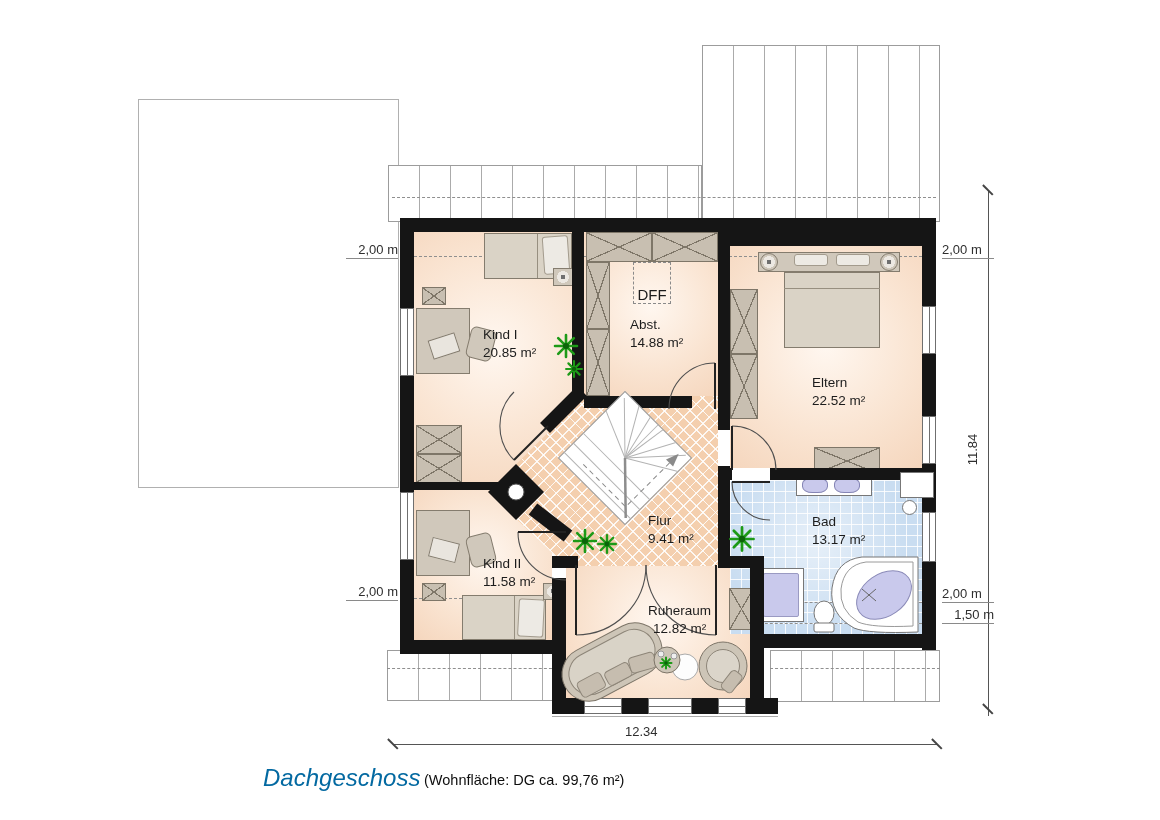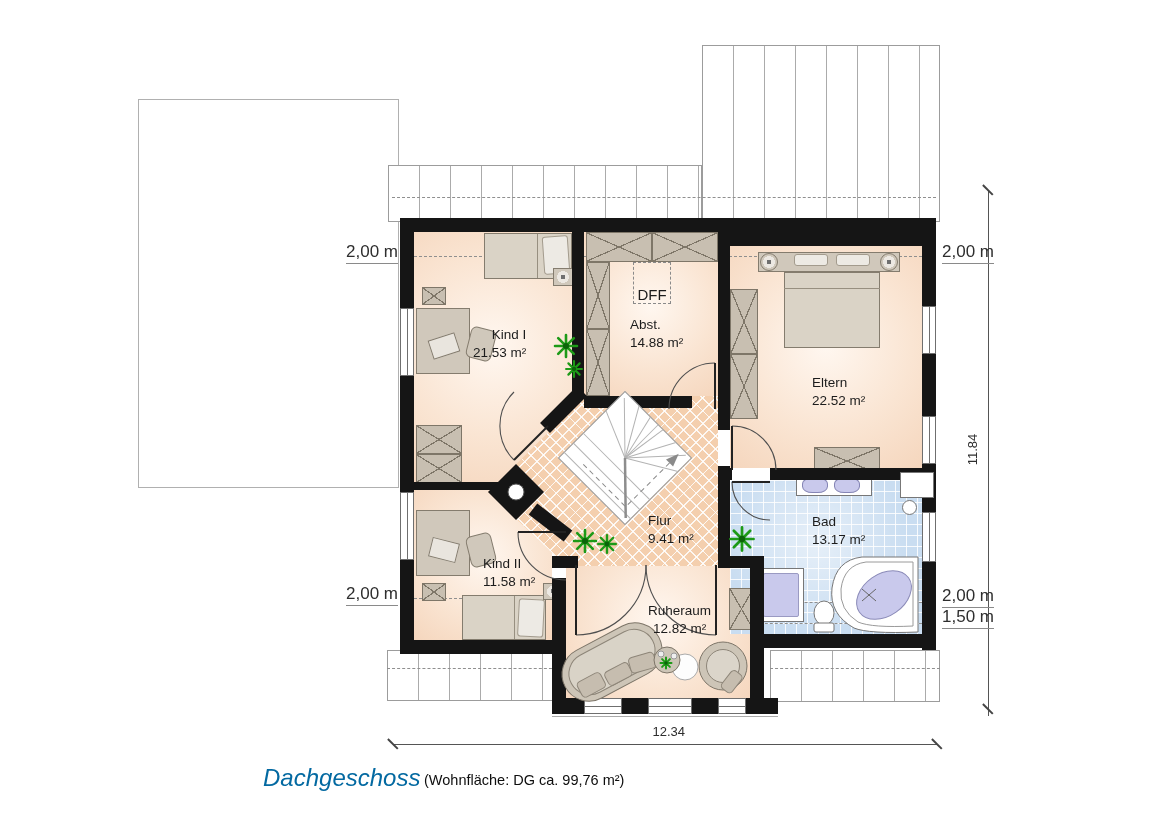--- a/index.html
+++ b/index.html
@@ -31,21 +31,21 @@
   .nstand{position:absolute;border:1px solid #847c6e;border-radius:50%;
       background:radial-gradient(circle at 50% 50%, #6f6f6f 0 2.5px, #ece8e2 2.5px 6px, #d0c8bb 6px);}
   .win-v{position:absolute;background:#fff;border:1px solid #6f6f6f;}
   .win-v::before{content:"";position:absolute;left:50%;top:0;bottom:0;width:1px;margin-left:-.5px;background:#6f6f6f;}
   .win-h{position:absolute;background:#fff;border:1px solid #6f6f6f;}
   .win-h::before{content:"";position:absolute;top:50%;left:0;right:0;height:1px;margin-top:-.5px;background:#6f6f6f;}
   .white{position:absolute;background:#fff;border:1px solid #777;}
   .dffbox{position:absolute;border:1.3px dashed #8a8a8a;}
   .rlabel{position:absolute;font-size:13.5px;line-height:18px;color:#1c1c1c;white-space:nowrap;}
   .rlabel span{display:block;}
-  .dlabel{position:absolute;font-size:17px;color:#2e2e2e;white-space:nowrap;}
+  .dlabel{position:absolute;font-size:13px;color:#2e2e2e;white-space:nowrap;}
   .ul{border-bottom:1px solid #8a8a8a;padding-bottom:1px;}
   .dimline{position:absolute;background:#555;}
   .tick{position:absolute;width:14px;height:1.5px;background:#444;transform:rotate(45deg);}
   .title-main{position:absolute;left:263px;top:764px;font-size:24px;color:#0369a1;font-style:italic;}
   .title-sub{position:absolute;left:424px;top:772px;font-size:14.5px;color:#0e0e0e;}
   .dff-text{position:absolute;font-size:15px;color:#1c1c1c;text-align:center;}
   svg{position:absolute;left:0;top:0;}
 </style>
 </head>
 <body>
@@ -260,23 +260,23 @@
       </g>
   </svg>
 
   <div class="dimline" style="left:988px;top:190px;width:1px;height:526px;"></div>
   <div class="dimline" style="left:393px;top:744px;width:545px;height:1px;"></div>
   <div class="tick" style="left:981px;top:189px;"></div>
   <div class="tick" style="left:981px;top:708px;"></div>
   <div class="tick" style="left:386px;top:743px;"></div>
   <div class="tick" style="left:930px;top:743px;"></div>
 
-  <div class="rlabel" style="left:473px;top:326px;text-align:right;">
+  <div class="rlabel" style="left:483px;top:326px;">
     <span>Kind I</span>
-    <span>21.53 m²</span>
+    <span>20.85 m²</span>
   </div>
   <div class="rlabel" style="left:630px;top:316px;">
     <span>Abst.</span>
     <span>14.88 m²</span>
   </div>
   <div class="rlabel" style="left:812px;top:374px;">
     <span>Eltern</span>
     <span>22.52 m²</span>
   </div>
   <div class="rlabel" style="left:812px;top:513px;">
@@ -296,17 +296,17 @@
     <span>12.82 m²</span>
   </div>
   <div class="dff-text" style="left:633px;top:286px;width:38px;">DFF</div>
 
   <div class="dlabel ul" style="left:346px;top:242px;width:52px;text-align:right;">2,00 m</div>
   <div class="dlabel ul" style="left:346px;top:584px;width:52px;text-align:right;">2,00 m</div>
   <div class="dlabel ul" style="left:942px;top:242px;width:52px;">2,00 m</div>
   <div class="dlabel ul" style="left:942px;top:586px;width:52px;">2,00 m</div>
   <div class="dlabel ul" style="left:942px;top:607px;width:52px;text-align:right;">1,50 m</div>
   <div class="dlabel" style="left:950px;top:442px;width:44px;text-align:center;font-size:13px;transform:rotate(-90deg);">11.84</div>
-  <div class="dlabel" style="left:625px;top:724px;width:60px;text-align:right;font-size:13px;">12.34</div>
+  <div class="dlabel" style="left:625px;top:724px;width:60px;text-align:left;font-size:13px;">12.34</div>
 
   <div class="title-main">Dachgeschoss</div>
   <div class="title-sub">(Wohnfläche: DG  ca. 99,76 m²)</div>
 </div>
 
 </body></html>

